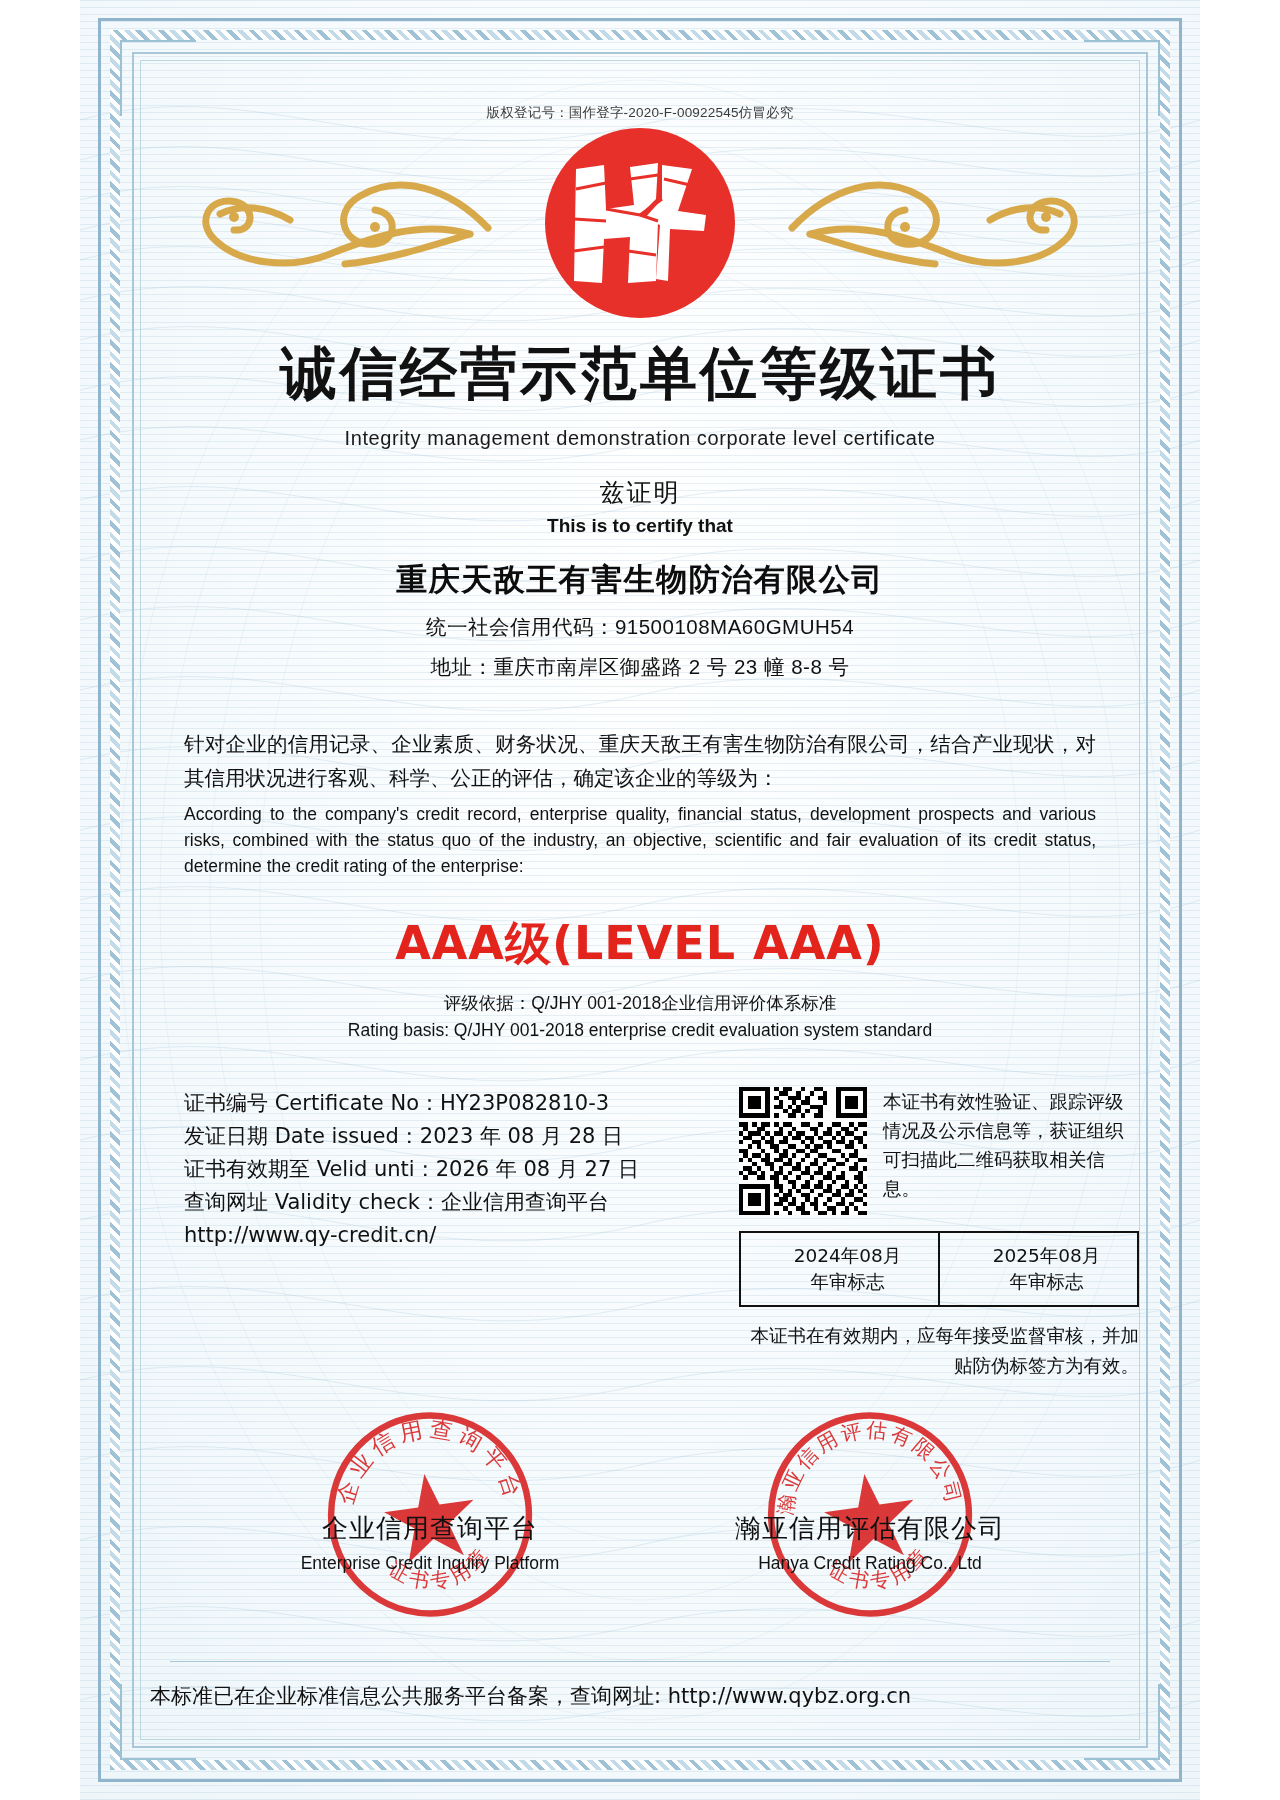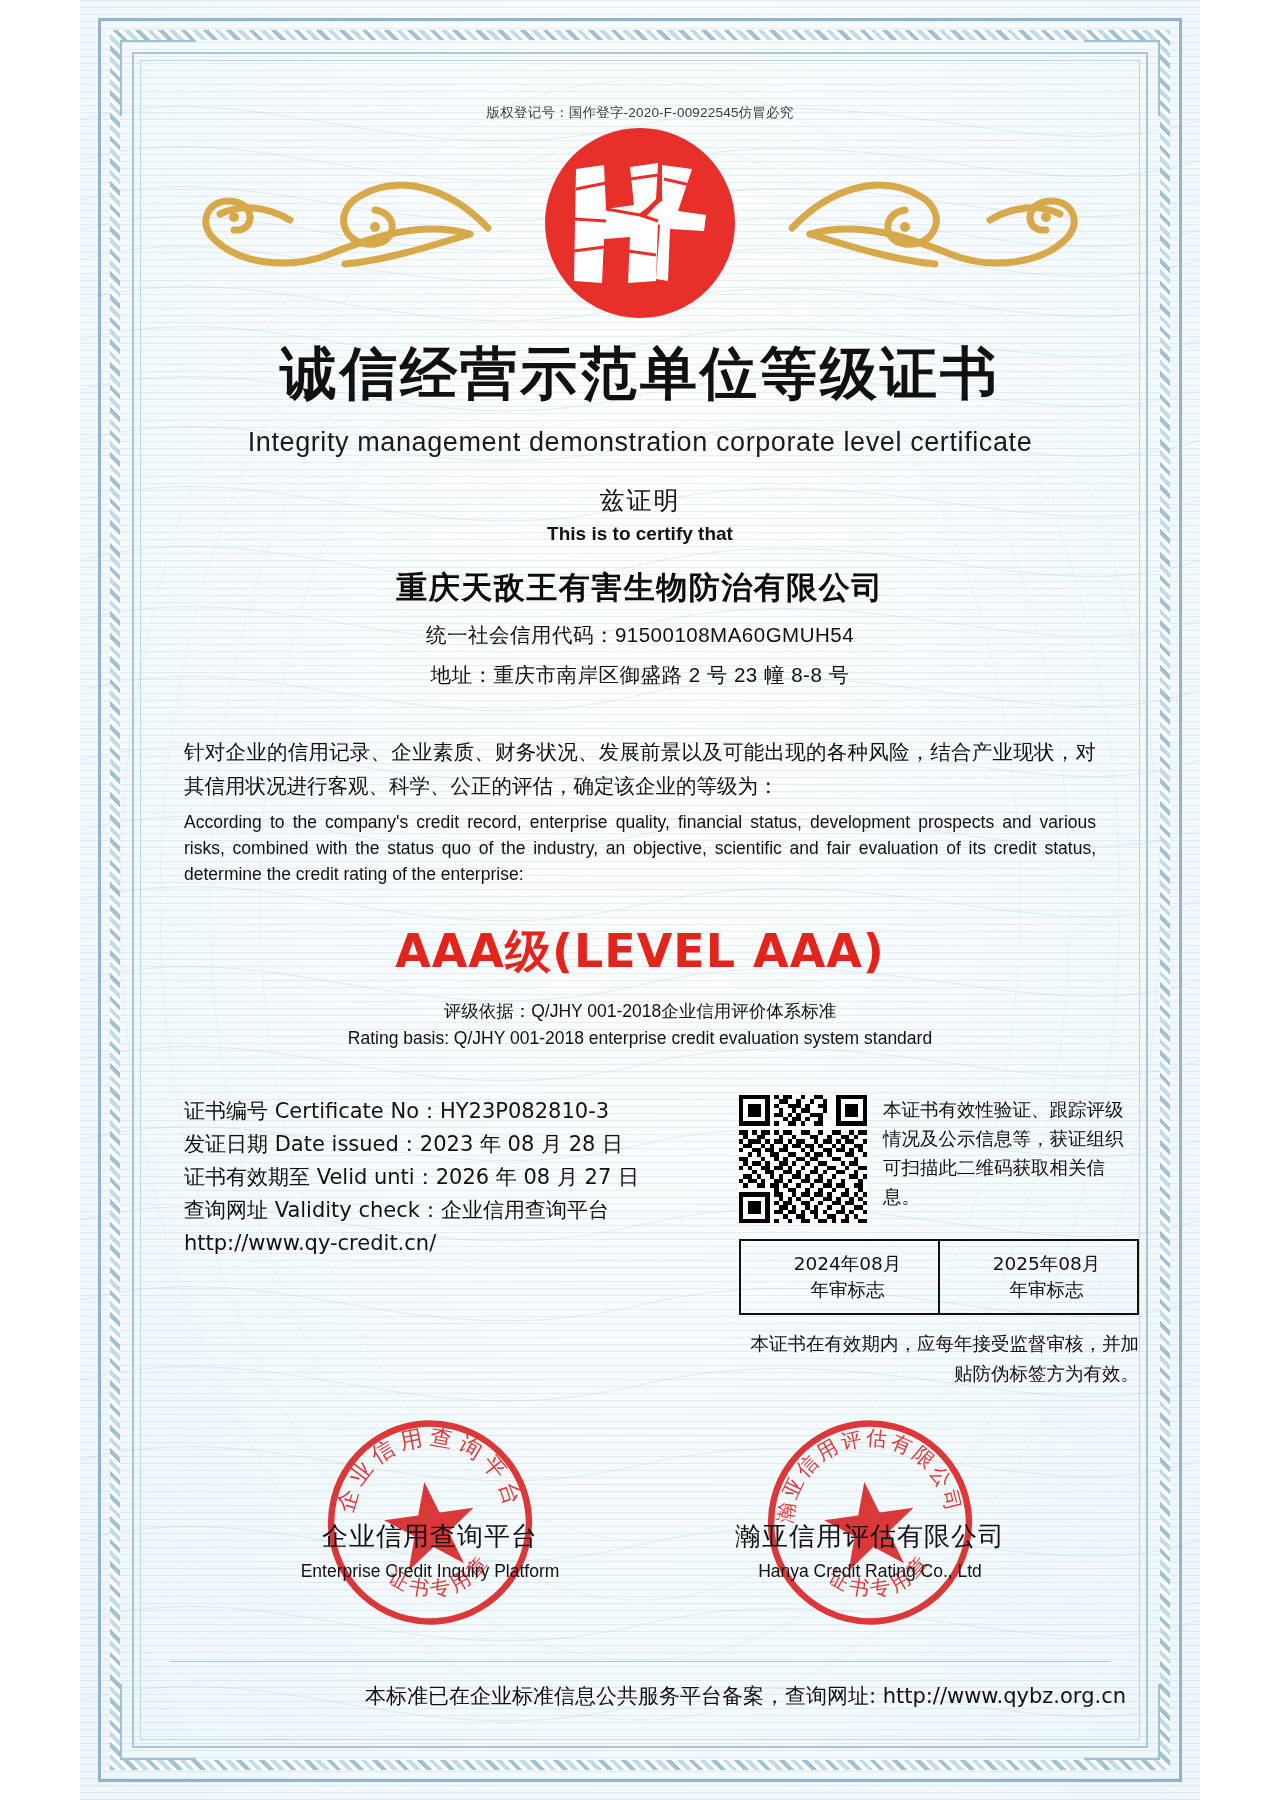--- a/index.html
+++ b/index.html
@@ -131,21 +131,21 @@
     text-align: center;
     font-size: 57px;
     letter-spacing: 3px;
     color: #111;
     font-weight: 700;
     margin-top: 18px;
     font-family: "DejaVu Sans", "Liberation Sans", sans-serif;
   }
   .title-en {
     text-align: center;
-    font-size: 27px;
+    font-size: 20px;
     letter-spacing: .6px;
     color: #1a1a1a;
     margin-top: 14px;
   }
 
   .certify-cn {
     text-align: center;
     font-size: 25px;
     color: #111;
     margin-top: 26px;
@@ -319,21 +319,21 @@
   }
   .seal-en {
     font-size: 17.5px;
     color: #111;
     margin-top: 7px;
   }
 
   .footer-note {
     position: absolute;
     left: 0; right: 4px; bottom: 30px;
-    text-align: right;
+    text-align: left;
     font-size: 21px;
     color: #111;
     font-family: "DejaVu Sans", "Liberation Sans", sans-serif;
   }
   .footer-divider {
     position: absolute;
     left: 20px; right: 20px; bottom: 78px;
     height: 1px;
     background: #a8c8da;
   }
@@ -440,21 +440,21 @@
     <div class="title-en">Integrity management demonstration corporate level certificate</div>
 
     <div class="certify-cn">兹证明</div>
     <div class="certify-en">This is to certify that</div>
 
     <div class="company-name">重庆天敌王有害生物防治有限公司</div>
     <div class="company-meta">统一社会信用代码：91500108MA60GMUH54</div>
     <div class="company-meta second">地址：重庆市南岸区御盛路 2 号 23 幢 8-8 号</div>
 
     <div class="body-block">
-      <div class="body-cn">针对企业的信用记录、企业素质、财务状况、发展前景以及可能出现的各种风险，结合产业现状，对其信用状况进行客观、科学、公正的评估，确定该企业的等级为：</div>
+      <div class="body-cn">针对企业的信用记录、企业素质、财务状况、重庆天敌王有害生物防治有限公司，结合产业现状，对其信用状况进行客观、科学、公正的评估，确定该企业的等级为：</div>
       <div class="body-en">According to the company's credit record, enterprise quality, financial status, development prospects and various risks, combined with the status quo of the industry, an objective, scientific and fair evaluation of its credit status, determine the credit rating of the enterprise:</div>
     </div>
 
     <div class="level">AAA级(LEVEL AAA)</div>
     <div class="basis-cn">评级依据：Q/JHY 001-2018企业信用评价体系标准</div>
     <div class="basis-en">Rating basis: Q/JHY 001-2018 enterprise credit evaluation system standard</div>
 
     <div class="details-row">
       <div class="details-left">
         <div class="detail-line">证书编号 Certificate No：HY23P082810-3</div>

